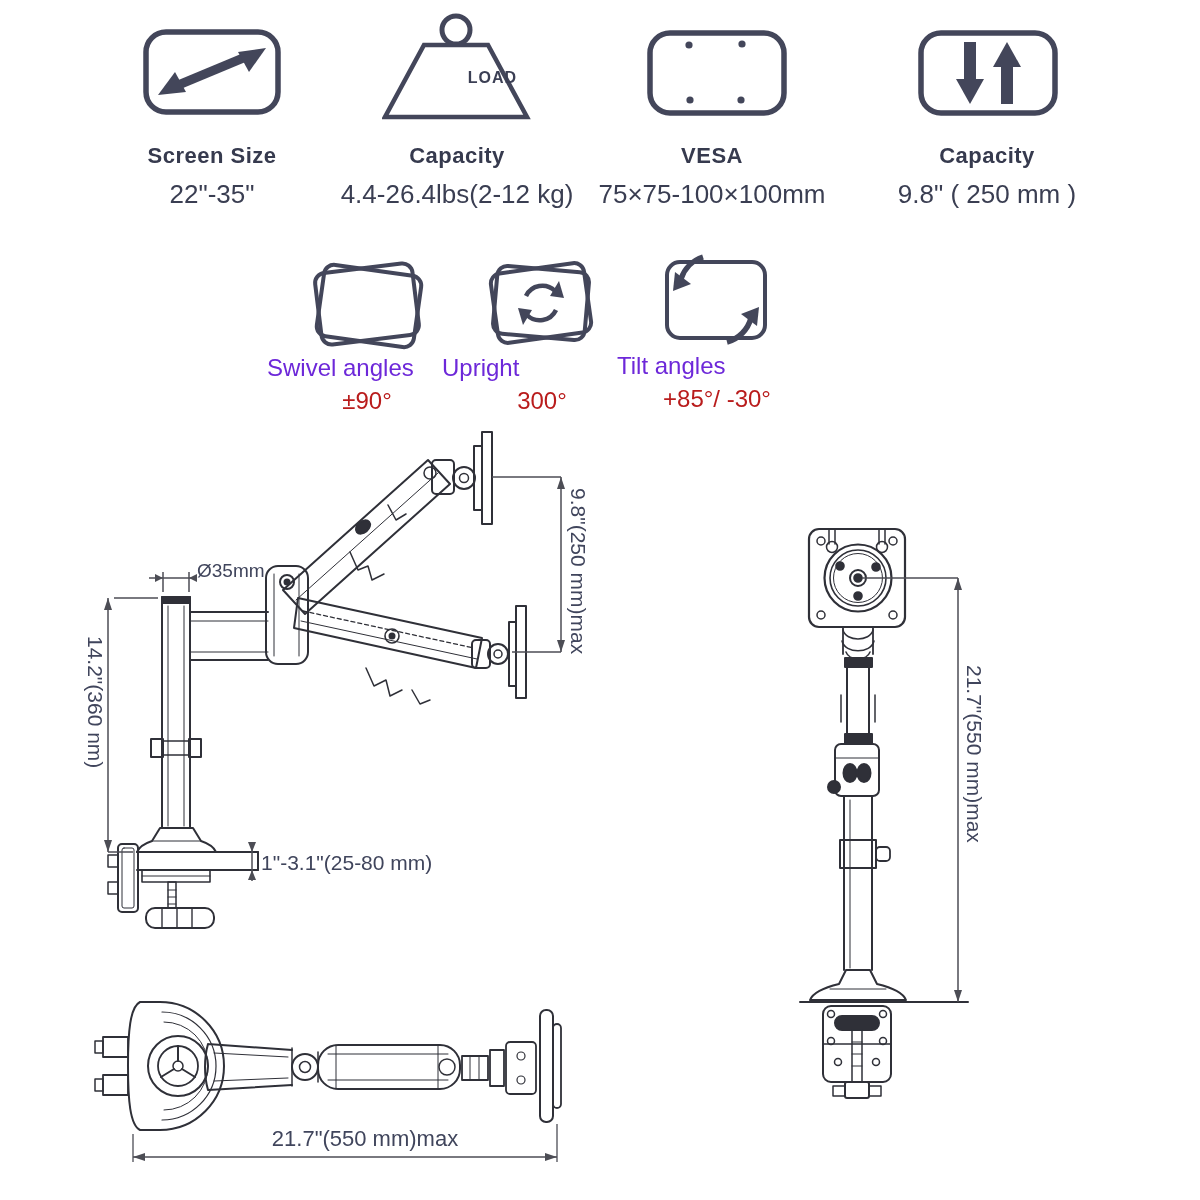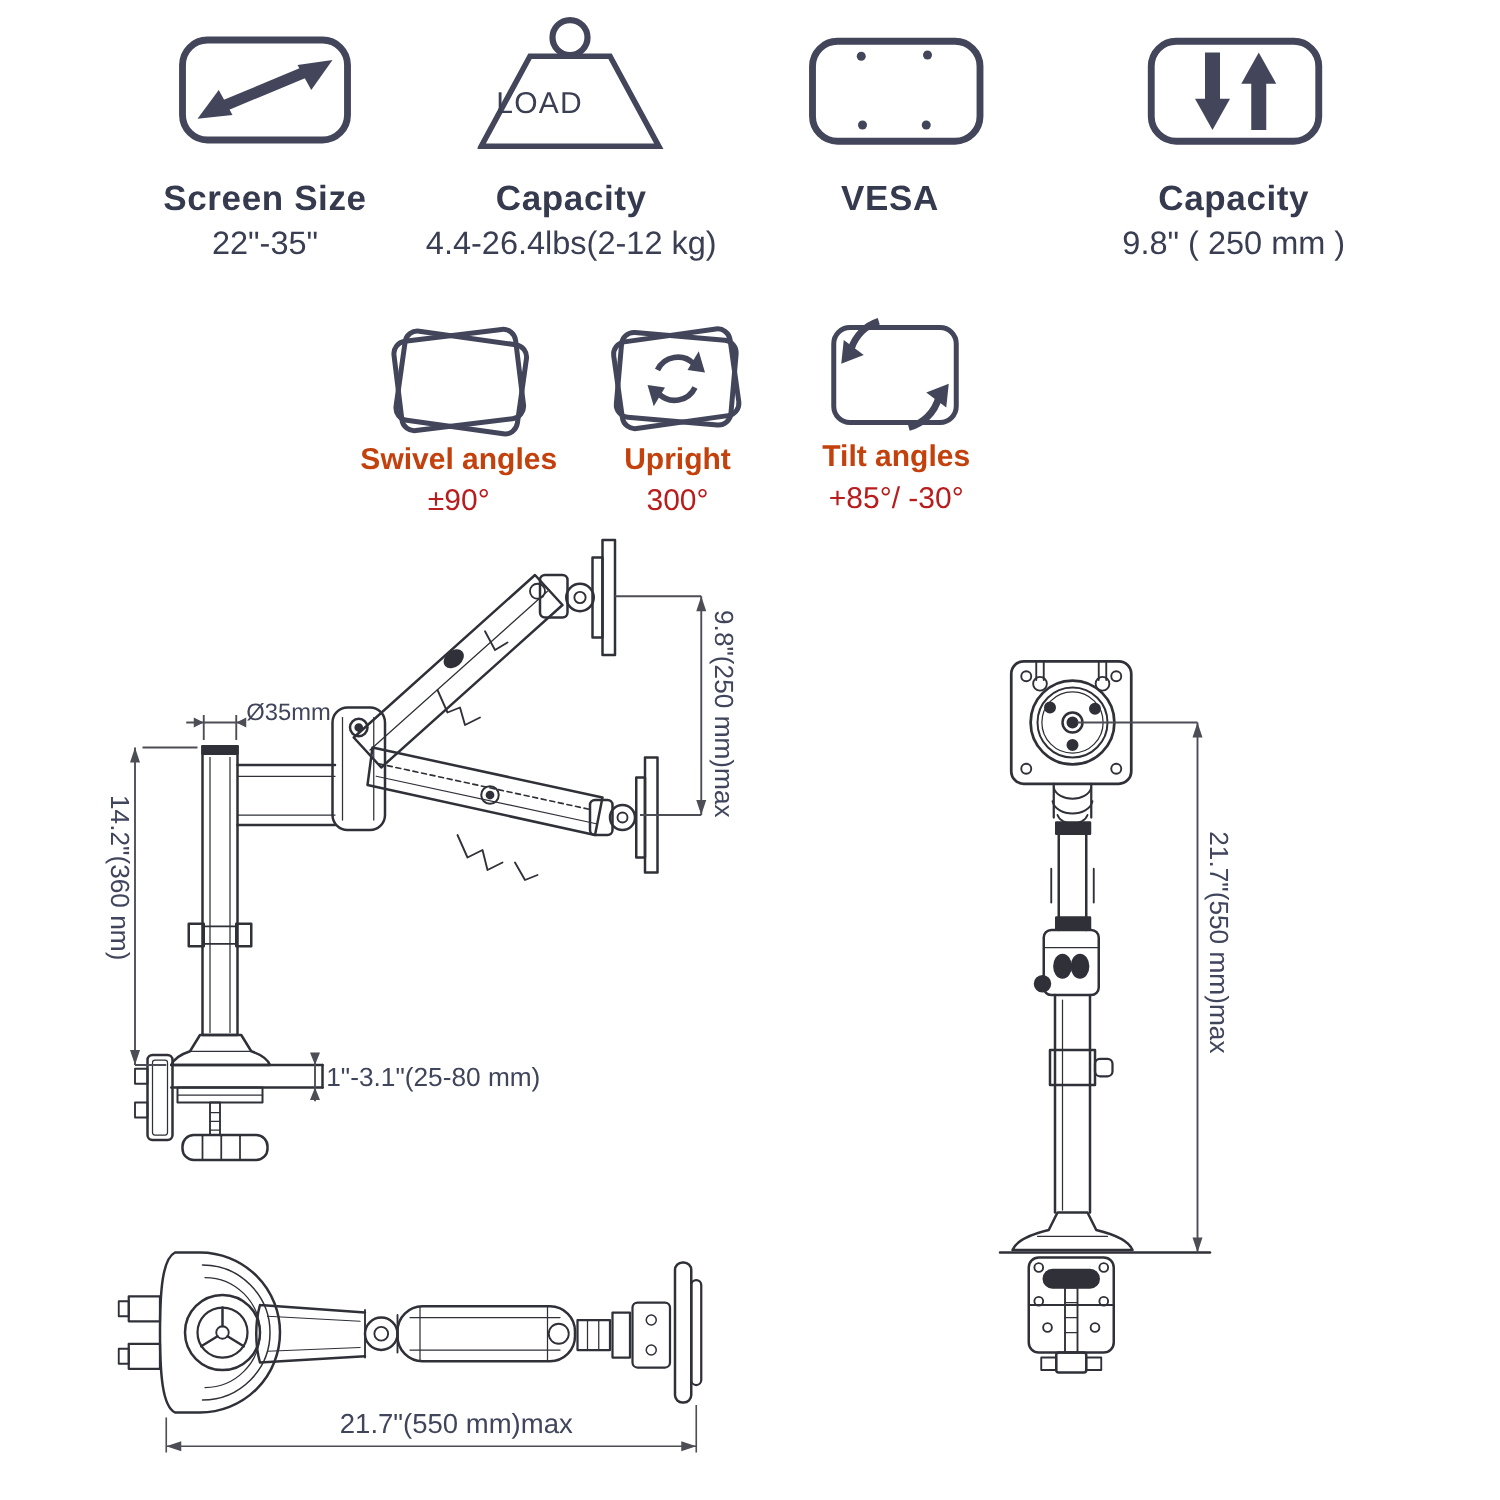--- a/index.html
+++ b/index.html
@@ -1,26 +1,26 @@
 <!DOCTYPE html>
 <html><head>
 <meta charset="utf-8">
 <style>
   html,body{margin:0;padding:0;background:#fff;}
   #stage{position:relative;width:1200px;height:1200px;background:#ffffff;overflow:hidden;
          font-family:"Liberation Sans",sans-serif;}
   .c{position:absolute;}
-  .lbl1{font-weight:700;font-size:28px;color:#363a4e;text-align:center;letter-spacing:.5px;}
+  .lbl1{font-weight:700;font-size:22px;color:#363a4e;text-align:center;letter-spacing:.5px;}
   .val1{font-weight:400;font-size:26px;color:#3a3e52;text-align:center;}
-  .lbl2{font-weight:700;font-size:24px;color:#c2410c;text-align:center;}
+  .lbl2{font-weight:400;font-size:24px;color:#6d28d9;}
   .val2{font-weight:400;font-size:24px;color:#b91c1c;text-align:center;}
   .dim{font-weight:400;font-size:21px;color:#40455c;white-space:nowrap;}
   .dimsm{font-size:19px;}
   .vdim{transform:rotate(90deg);transform-origin:0 0;}
-  .loadtxt{font-weight:400;font-size:24px;color:#3b3f54;text-align:left;letter-spacing:1px;}
+  .loadtxt{font-weight:700;font-size:16px;color:#3b3f54;text-align:right;letter-spacing:1px;}
   svg{display:block;}
 </style>
 </head>
 <body>
 
 <div id="stage">
 
   <svg class="c" style="left:142px;top:28px" width="140" height="88" viewBox="0 0 140 88">
     <rect x="4" y="4" width="132" height="80" rx="20" fill="none" stroke="#43465a" stroke-width="5.5"></rect>
     <line x1="34" y1="58" x2="106" y2="28" stroke="#43465a" stroke-width="9"></line>
@@ -50,20 +50,21 @@
     <polygon points="76,38 104,38 90,13" fill="#43465a"></polygon>
   </svg>
 
   <span class="c lbl1" style="left:112px;top:143px;width:200px">Screen Size</span>
   <span class="c val1" style="left:112px;top:179px;width:200px">22"-35"</span>
 
   <span class="c lbl1" style="left:357px;top:143px;width:200px">Capacity</span>
   <span class="c val1" style="left:315px;top:179px;width:284px">4.4-26.4lbs(2-12 kg)</span>
 
   <span class="c lbl1" style="left:612px;top:143px;width:200px">VESA</span>
+  <span class="c val1" style="left:582px;top:179px;width:260px">75×75-100×100mm</span>
 
   <span class="c lbl1" style="left:887px;top:143px;width:200px">Capacity</span>
   <span class="c val1" style="left:857px;top:179px;width:260px">9.8" ( 250 mm )</span>
 
   <svg class="c" style="left:308px;top:250px" width="120" height="110" viewBox="0 0 120 110">
     <rect x="12" y="20" width="98" height="72" rx="10" fill="none" stroke="#43465a" stroke-width="4" transform="rotate(8 61 56)"></rect>
     <rect x="10" y="18" width="98" height="72" rx="10" fill="none" stroke="#43465a" stroke-width="4" transform="rotate(-7 59 54)"></rect>
   </svg>
 
   <svg class="c" style="left:486px;top:254px" width="110" height="100" viewBox="0 0 110 100">

